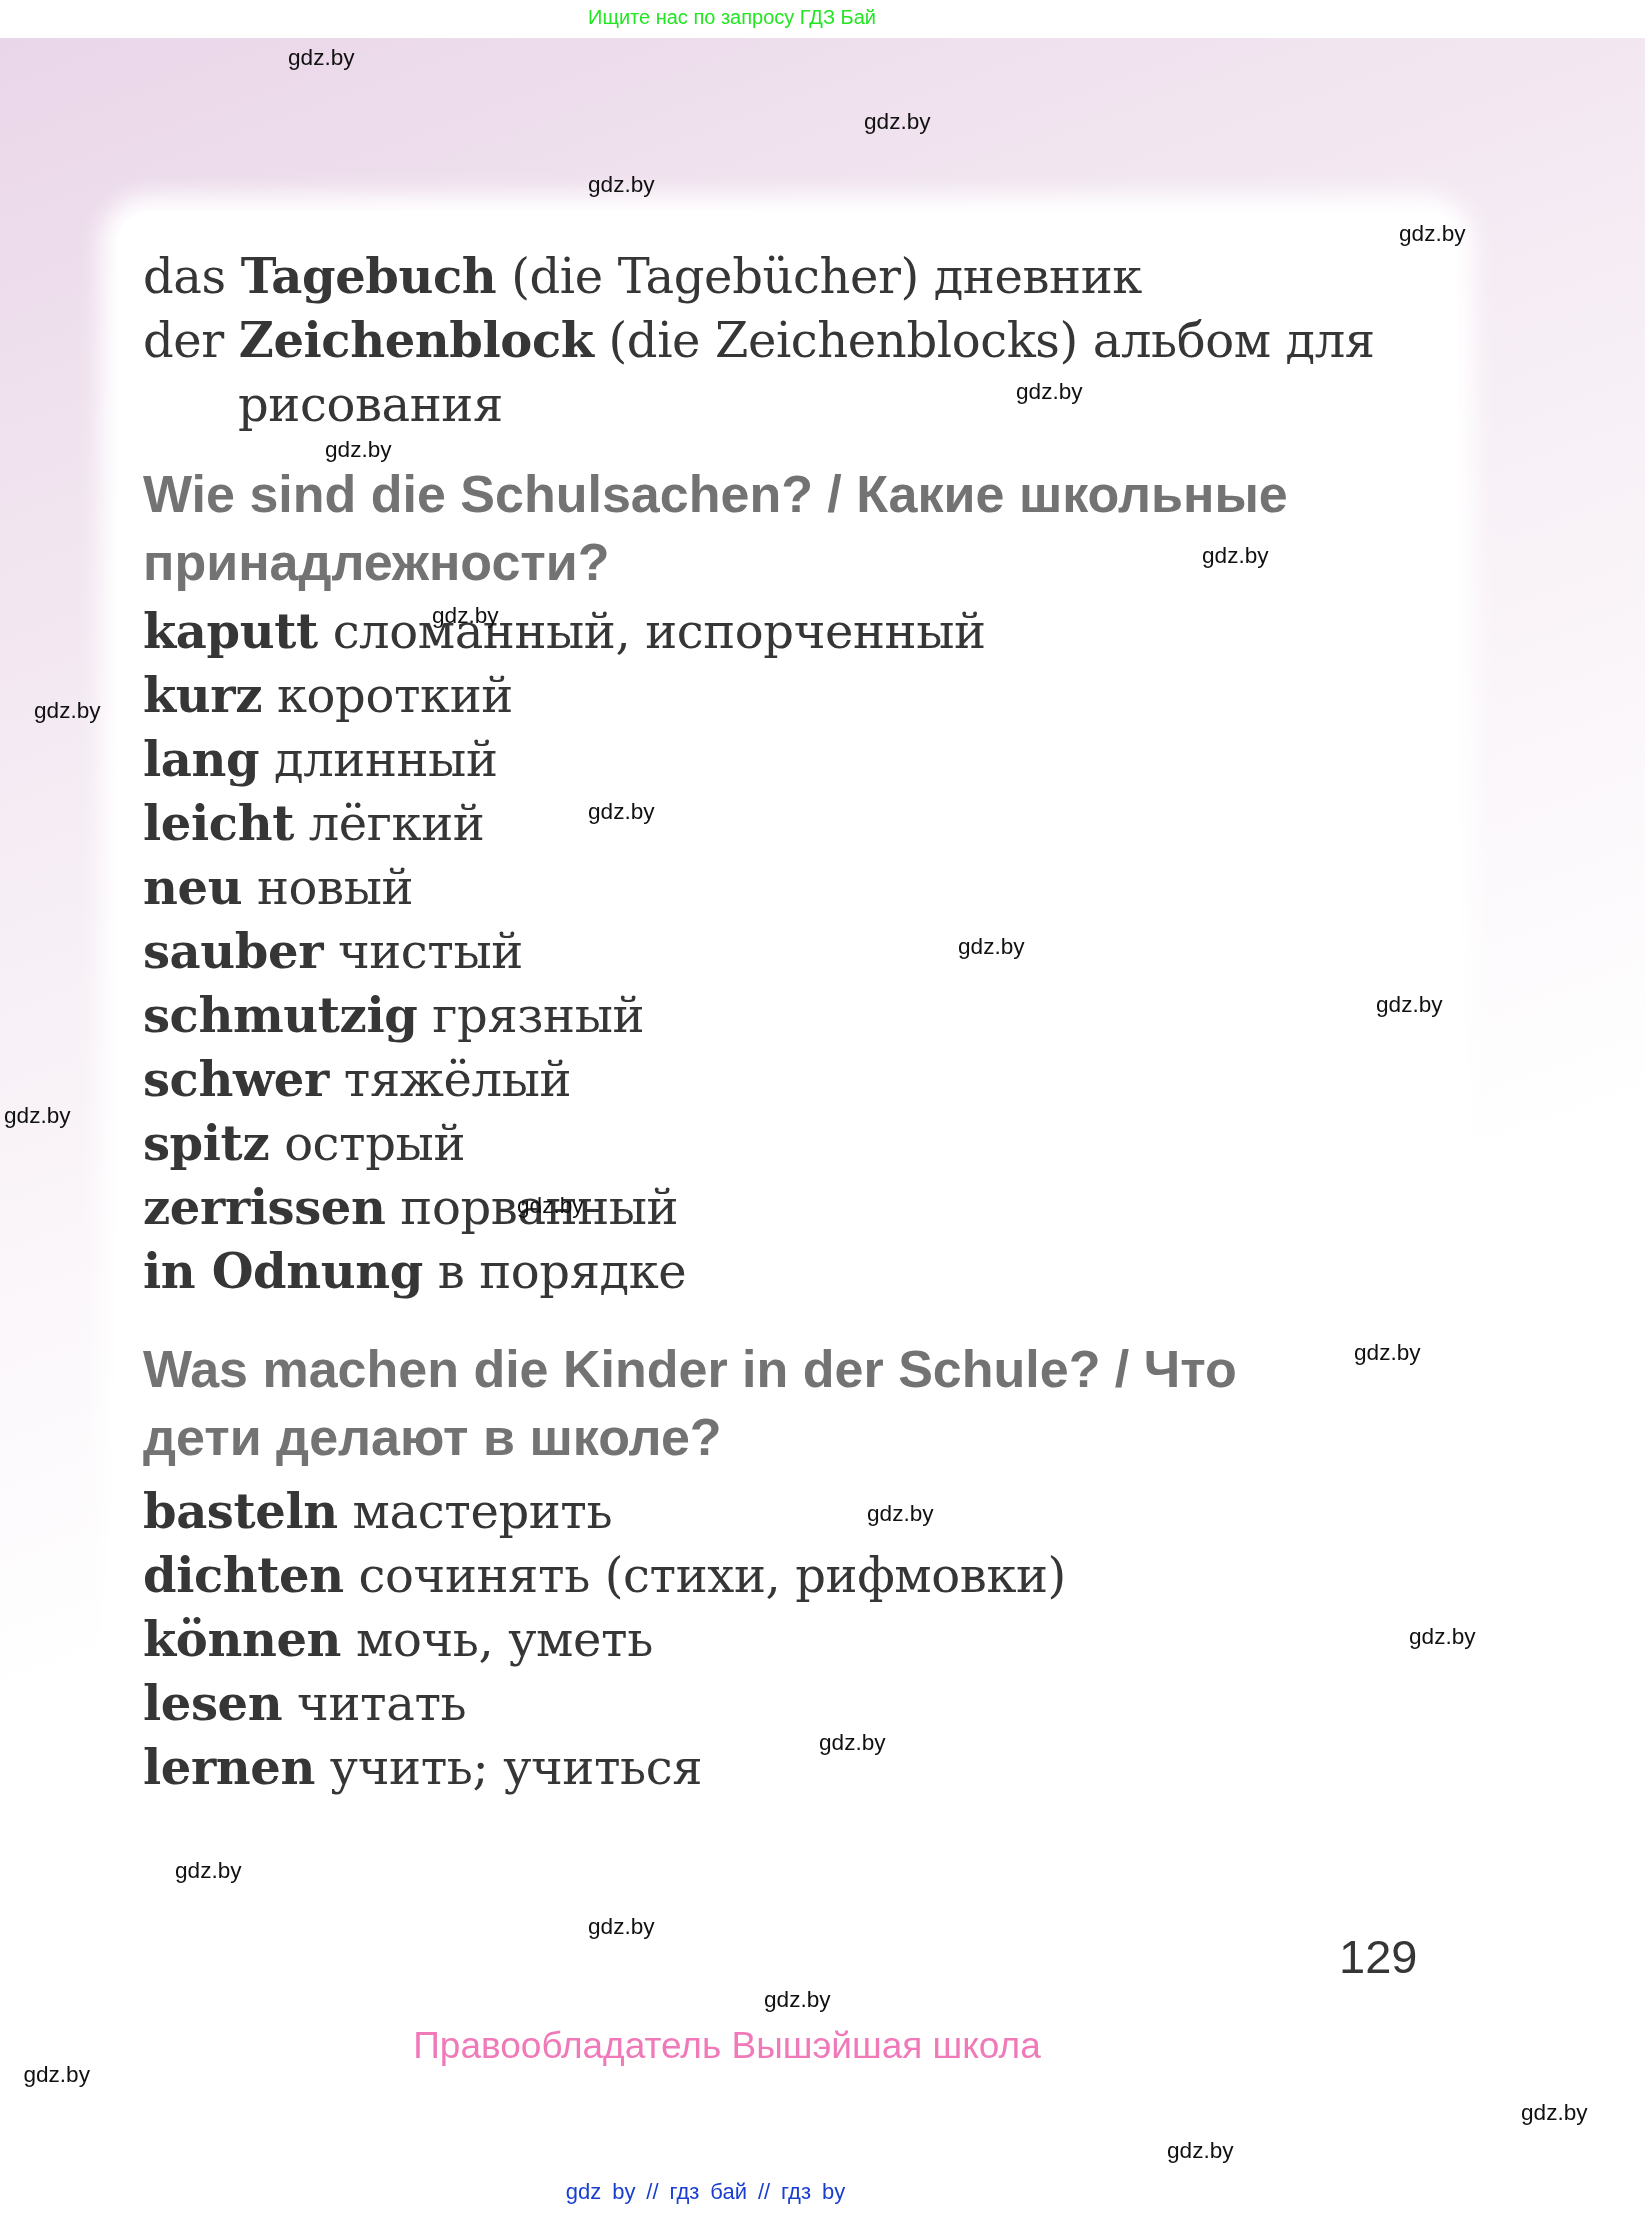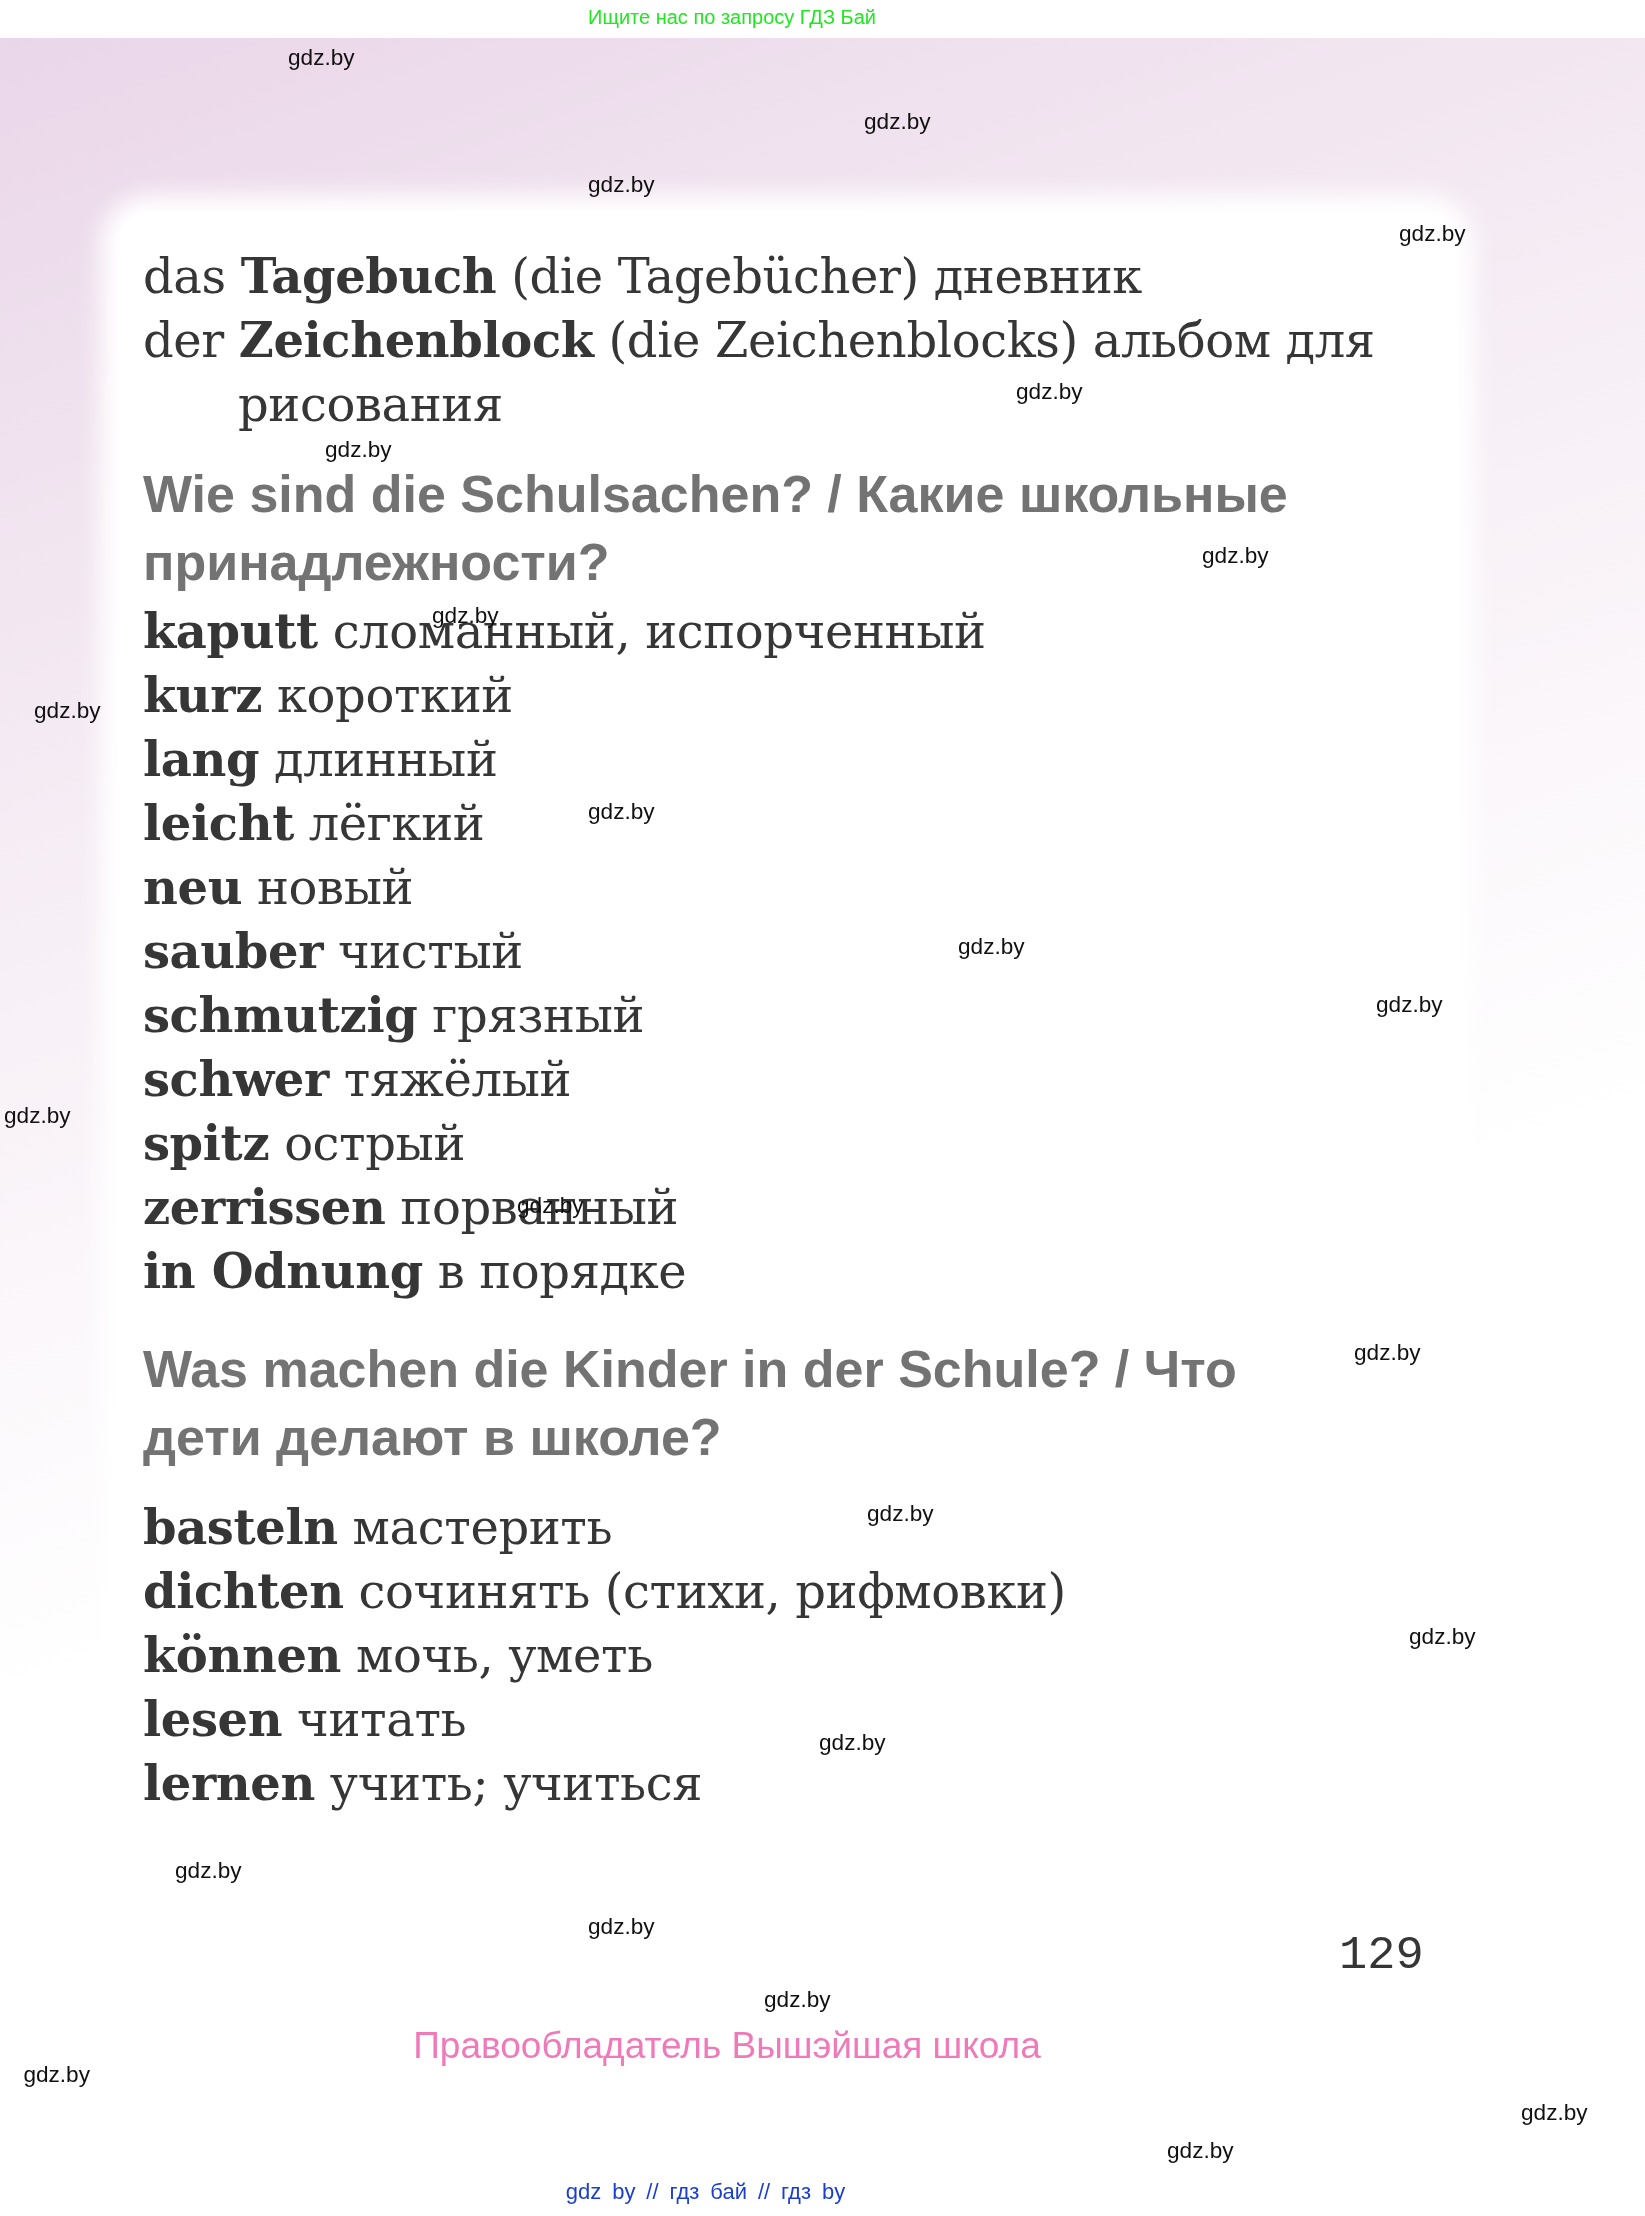--- a/index.html
+++ b/index.html
@@ -28,25 +28,25 @@
     color:#363636;
   }
   .serif { font-family:"DejaVu Serif", "Liberation Serif", serif; font-size:48px; line-height:64px; white-space:nowrap; letter-spacing:-0.4px; }
   .serif b { font-weight:bold; }
   .indent { padding-left:95px; }
   .heading {
     font-family:"Liberation Sans", sans-serif; font-weight:bold; font-size:52px; line-height:68px;
     color:#737373; white-space:nowrap;
   }
   .h1 { margin-top:24px; }
-  .h2 { margin-top:32px; margin-bottom:24px; }
+  .h2 { margin-top:32px; margin-bottom:8px; }
   .list1 { margin-top:3.2px; }
   .page-num {
     position:absolute; left:1339px; top:1929px;
-    font-family:Liberation Mono, monospace; font-size:47px; color:#363636;
+    font-family:Liberation Sans, sans-serif; font-size:47px; color:#363636;
   }
   .copyright {
     position:absolute; left:0; width:1454px; top:2025px; text-align:center;
     font-family:"Liberation Sans", sans-serif; font-size:37px; color:#f07ab9;
   }
   .footer-links {
     position:absolute; left:0; width:1411px; top:2179px; text-align:center;
     font-family:"Liberation Sans", sans-serif; font-size:22px; color:#1a3fd0; word-spacing:4.8px;
   }
   .wm {

